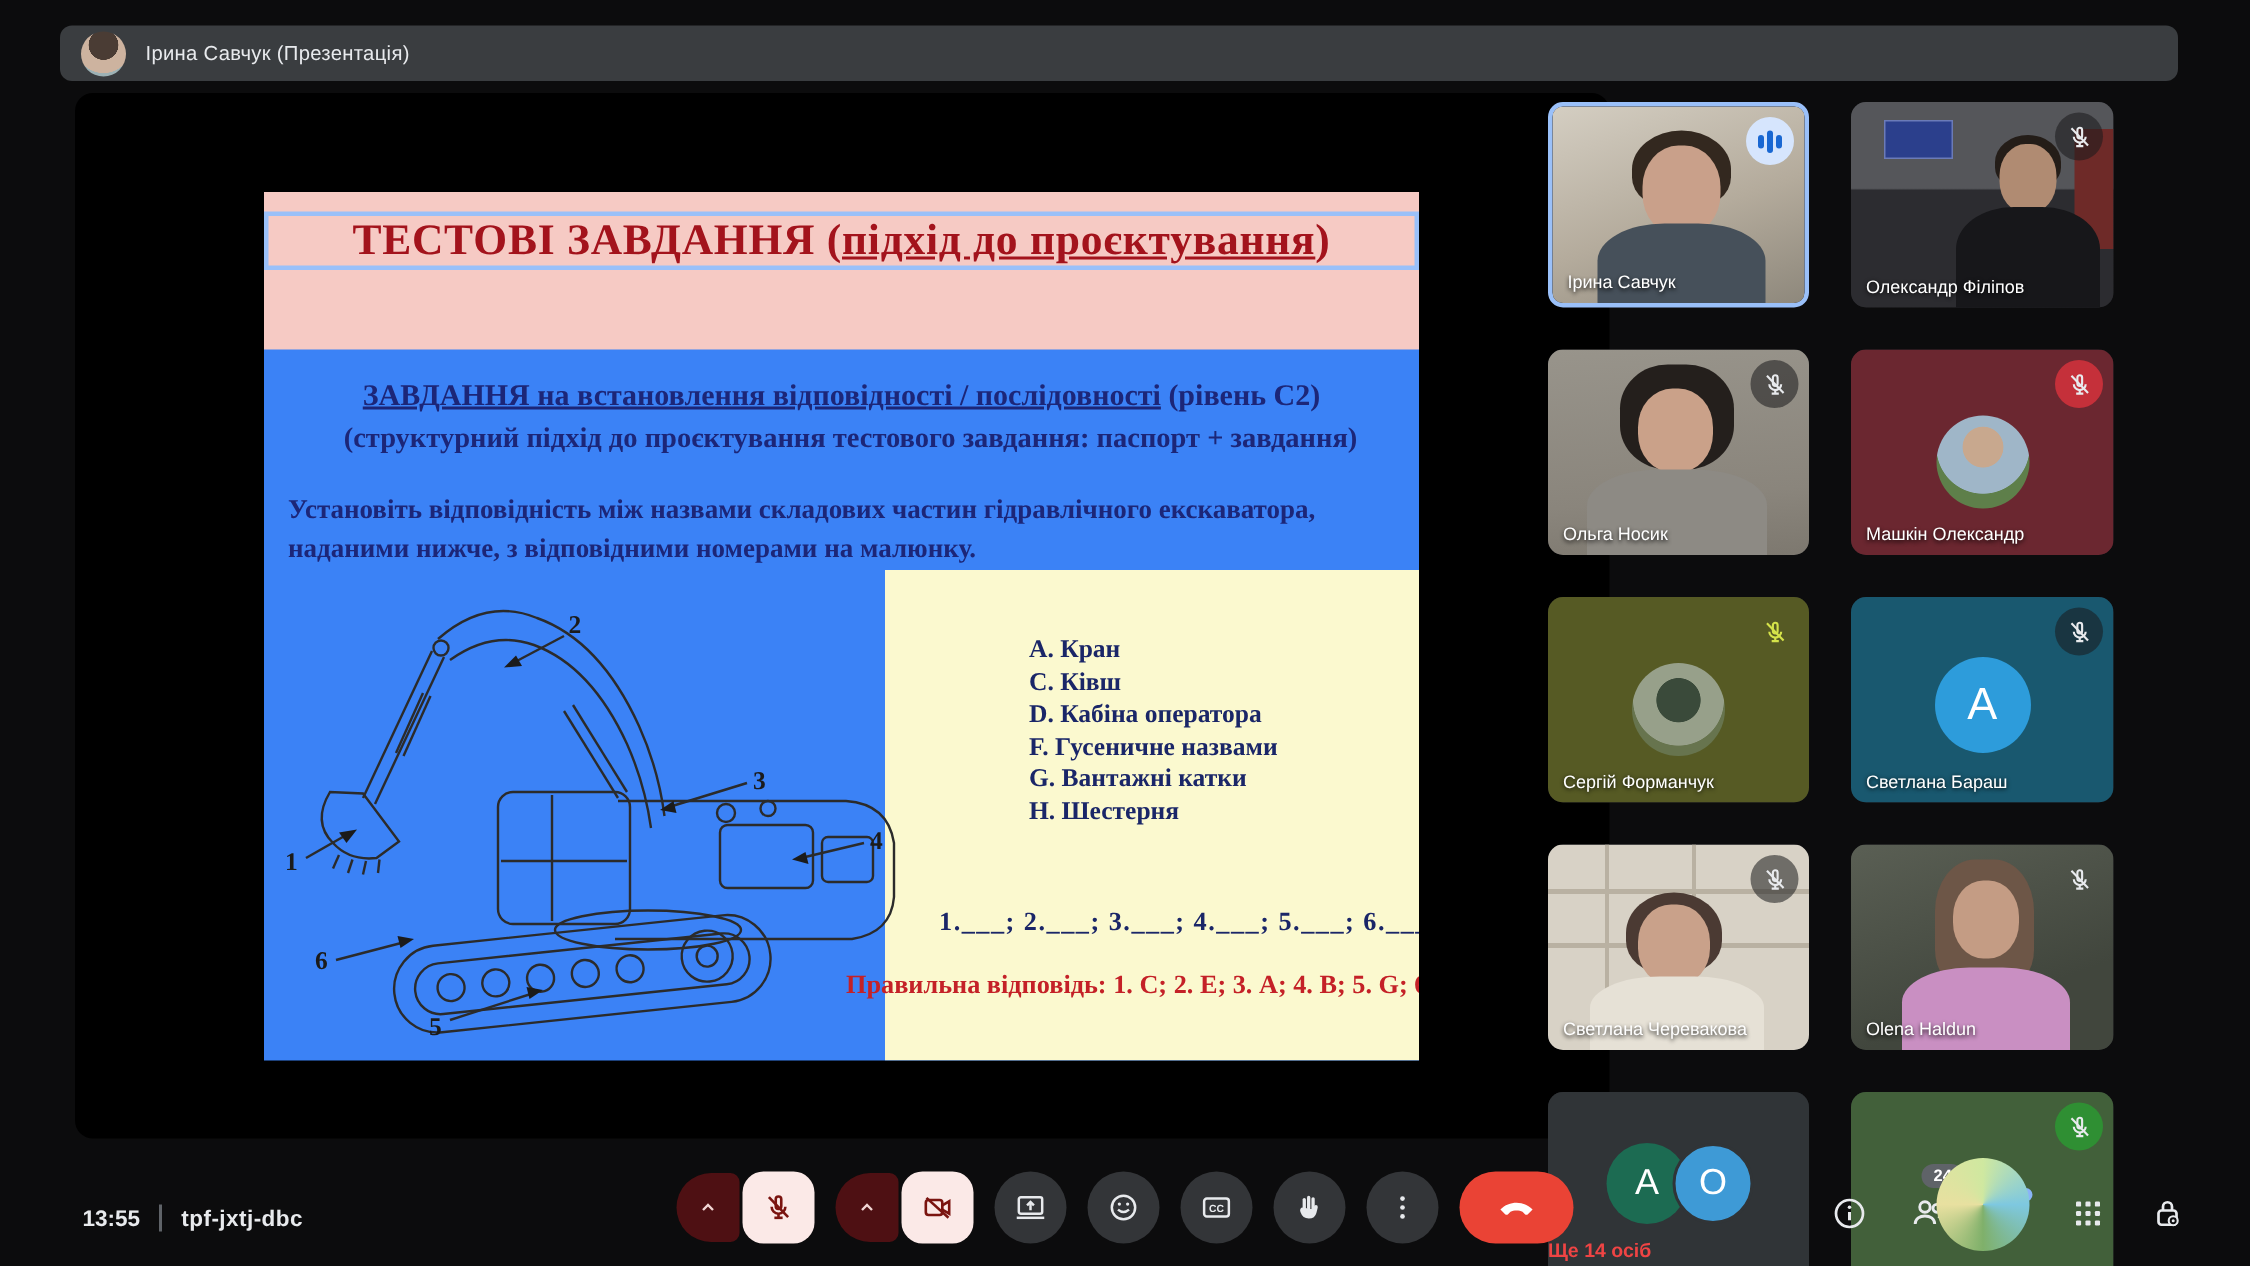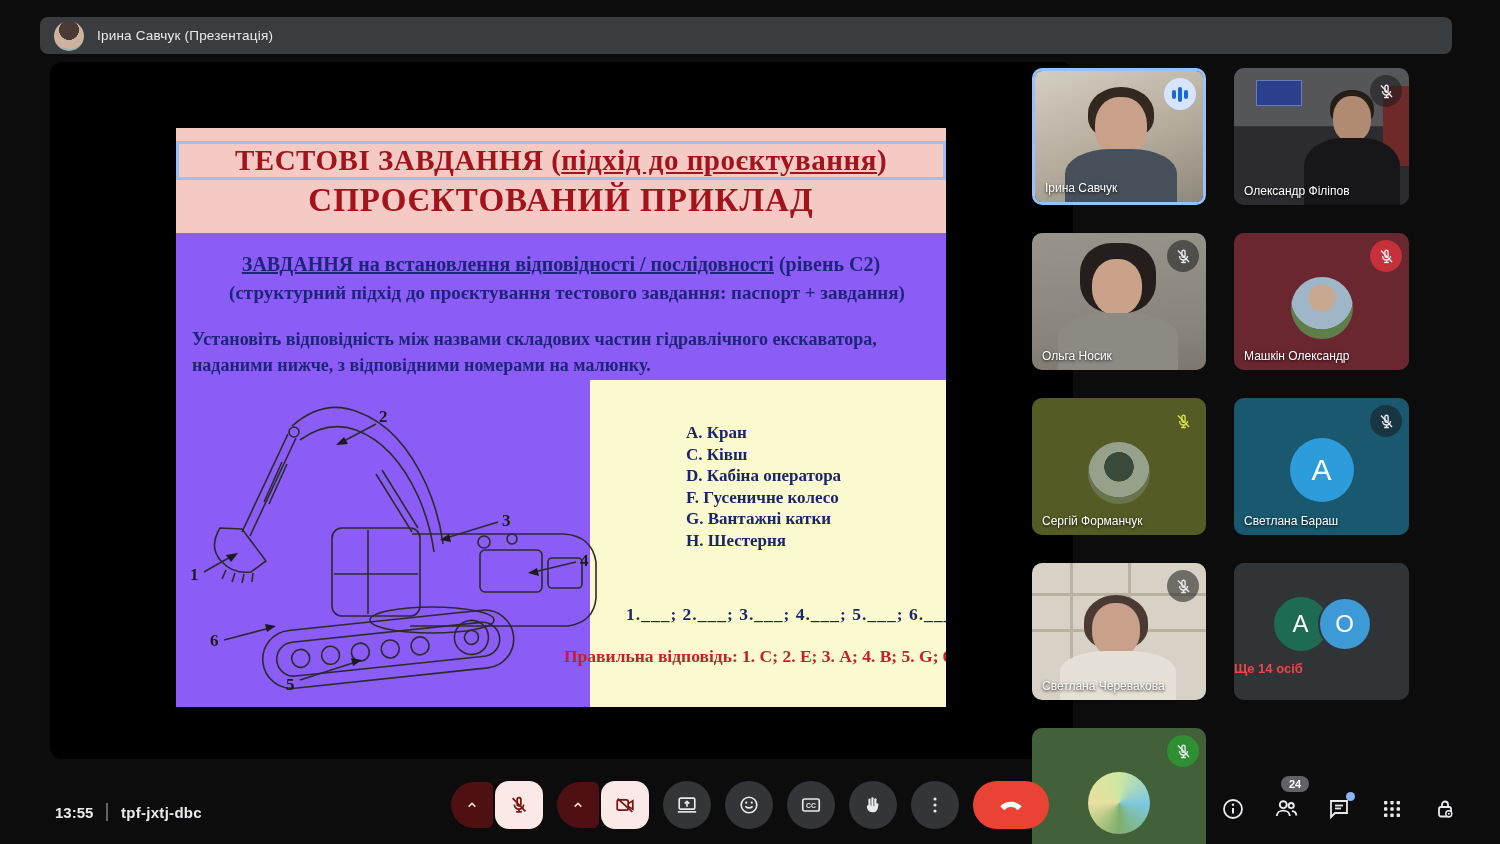--- a/index.html
+++ b/index.html
@@ -15,21 +15,21 @@
 
   
   .top-bar{position:absolute;left:40px;top:17px;width:1412px;height:37px;background:var(--topbar-gray);
     border-radius:8px;display:flex;align-items:center;padding-left:14px;gap:13px;}
   .tb-avatar{width:30px;height:30px;border-radius:50%;overflow:hidden;
     background:radial-gradient(circle at 50% 30%,#4a3c34 0 38%,#cdb39f 39% 72%,#9db2b5 73%);}
   .tb-name{font-size:13.5px;color:#e8eaed;letter-spacing:.2px;}
 
   
   .stage{position:absolute;left:50px;top:62px;width:1023px;height:697px;background:#000;border-radius:12px;}
-  .slide{position:absolute;left:126px;top:66px;width:770px;height:579px;background:#8b5cf6;
+  .slide{position:absolute;left:126px;top:66px;width:770px;height:579px;background:#3b82f6;
     font-family:"Liberation Serif",serif;overflow:hidden;}
   .slide-header{position:absolute;left:0;top:0;right:0;height:105px;background:var(--slide-pink);
     text-align:center;color:var(--title-red);font-weight:bold;}
   .slide-header .t1{font-size:29px;margin-top:13px;letter-spacing:.5px;}
   .slide-header .t1 .u{text-decoration:underline;}
   .slide-header .t2{font-size:33px;margin-top:2px;letter-spacing:1px;}
   .slide-sub{position:absolute;left:0;top:105px;right:0;height:150px;color:var(--slide-blue);font-weight:bold;}
   .slide-sub .s1{text-align:center;font-size:20px;margin-top:20px;}
   .slide-sub .s1 .u2{text-decoration:underline;}
   .slide-sub .s2{text-align:center;font-size:19px;margin-top:6px;margin-left:12px;}
@@ -147,34 +147,33 @@
 
 <div class="top-bar">
   <div class="tb-avatar"></div>
   <span class="tb-name">Ірина Савчук (Презентація)</span>
 </div>
 
 <div class="stage">
   <div class="slide">
     <div class="slide-header">
       <div class="t1"><span>ТЕСТОВІ ЗАВДАННЯ (</span><span class="u">підхід до проєктування</span><span>)</span></div>
-      <div class="t2">СПРОЄКТОВАНИЙ ПРИКЛАД</div>
     </div>
     <div class="slide-sub">
       <div class="s1"><span class="u2">ЗАВДАННЯ на встановлення відповідності / послідовності</span><span> (рівень С2)</span></div>
       <div class="s2">(структурний підхід до проєктування тестового завдання: паспорт + завдання)</div>
       <div class="task">Установіть відповідність між назвами складових частин гідравлічного екскаватора, наданими нижче, з відповідними номерами на малюнку.</div>
     </div>
 
     <div class="yellow-panel">
       <div class="options">
         <div>А. Кран</div>
         <div>С. Ківш</div>
         <div>D. Кабіна оператора</div>
-        <div>F. Гусеничне колесо</div>
+        <div>F. Гусеничне назвами</div>
         <div>G. Вантажні катки</div>
         <div>Н. Шестерня</div>
       </div>
       <div class="blanks">1.___; 2.___; 3.___; 4.___; 5.___; 6.___</div>
       <div class="answer">Правильна відповідь: 1. С; 2. Е; 3. А; 4. В; 5. G; 6. F</div>
     </div>
 
     <svg class="diagram" viewBox="0 0 438 322">
 
       <g transform="rotate(-6 210 265)">
@@ -363,20 +362,39 @@
             <path d="M7,11.5 a5,5 0 0 0 10,0"></path>
             <line x1="12" y1="16.5" x2="12" y2="19.5"></line>
             <line x1="9" y1="19.5" x2="15" y2="19.5"></line>
             <line x1="5" y1="4.5" x2="19" y2="19"></line>
           </g>
         </svg>
     </div>
     <div class="name">Светлана Черевакова</div>
   </div>
 
+  <div class="tile t8">
+    <div class="scene">
+      <div class="p-hair"></div>
+        <div class="p-head"></div>
+        <div class="p-torso"></div>
+    </div>
+    <div class="badge nobg">
+      <svg viewBox="0 0 24 24">
+          <g class="mic-slash">
+            <rect x="10" y="4" width="4" height="9" rx="2"></rect>
+            <path d="M7,11.5 a5,5 0 0 0 10,0"></path>
+            <line x1="12" y1="16.5" x2="12" y2="19.5"></line>
+            <line x1="9" y1="19.5" x2="15" y2="19.5"></line>
+            <line x1="5" y1="4.5" x2="19" y2="19"></line>
+          </g>
+        </svg>
+    </div>
+    <div class="name">Olena Haldun</div>
+  </div>
 
   <div class="tile t9">
     <div class="scene"></div>
     <div class="circles">
       <div class="c cA">A</div>
       <div class="c cO">O</div>
     </div>
     <div class="overflow-label">Ще 14 осіб</div>
   </div>
 

